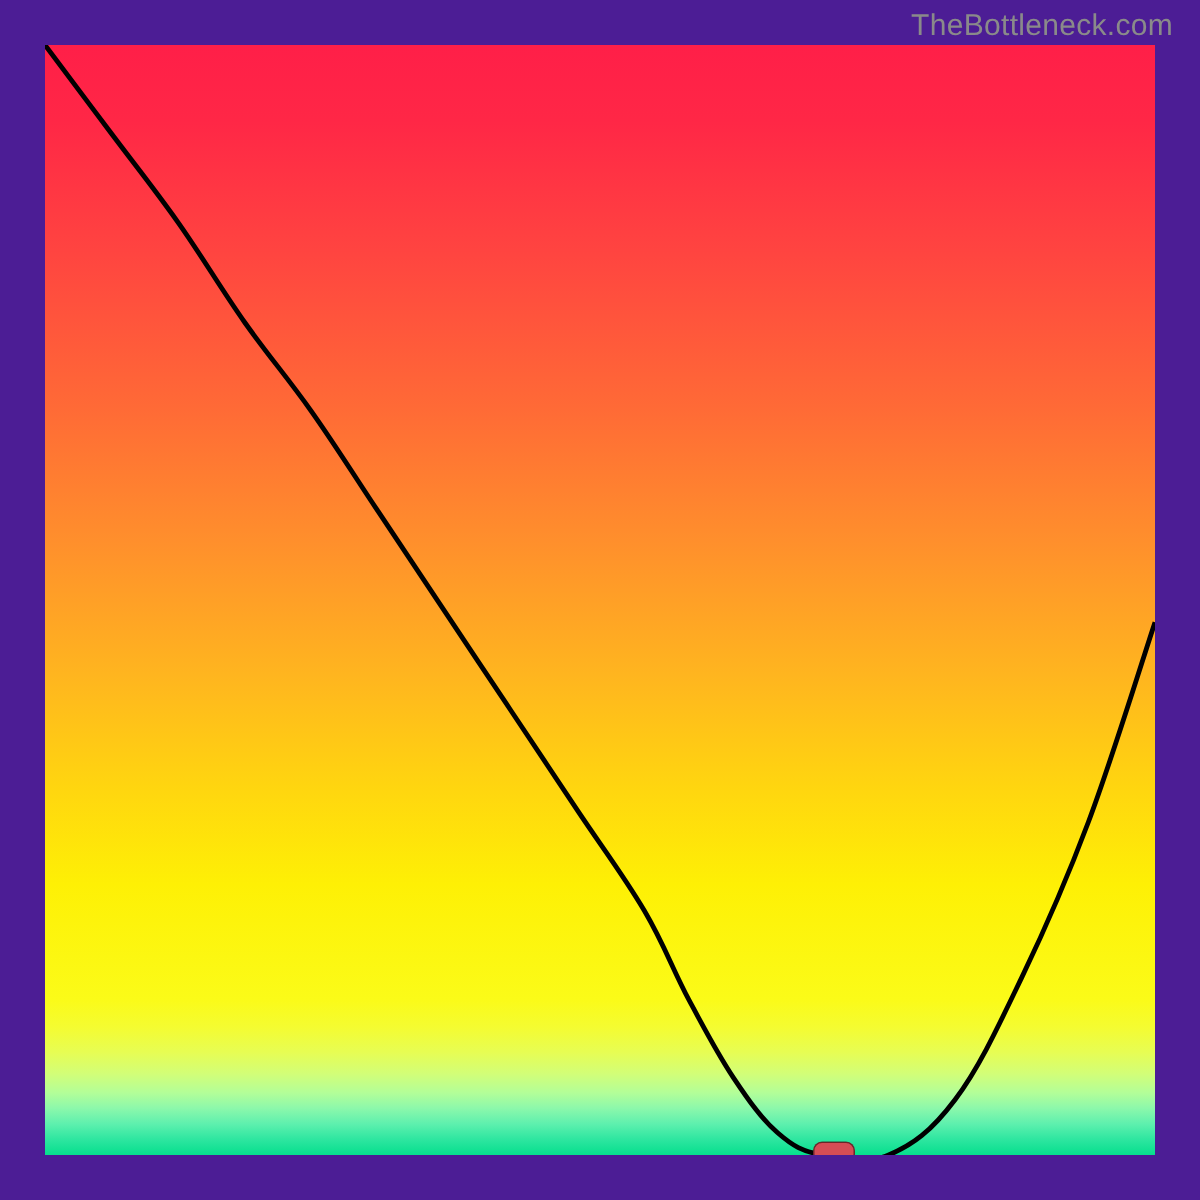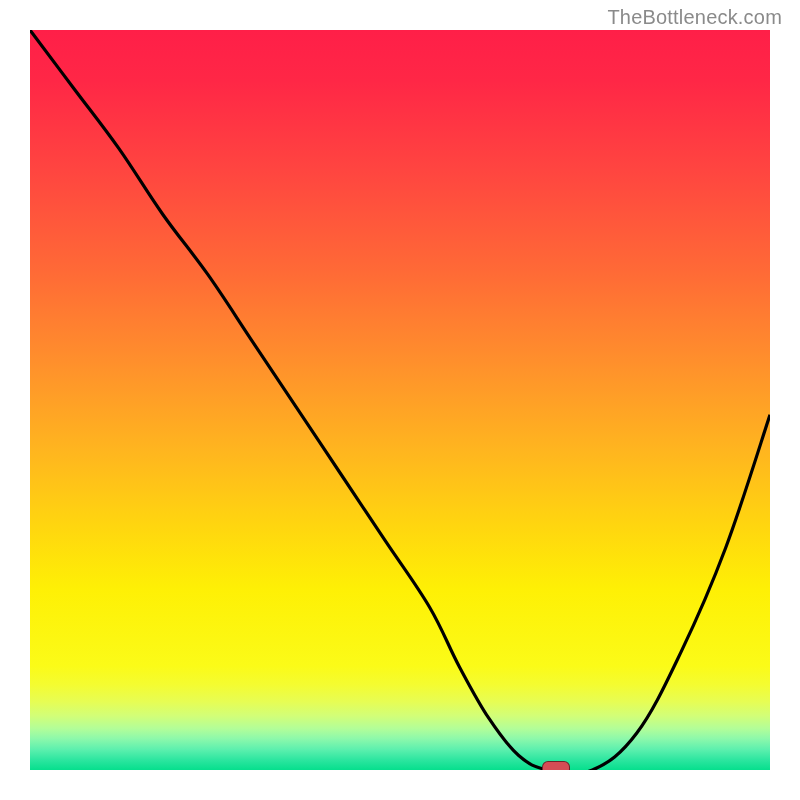--- a/index.html
+++ b/index.html
@@ -8,21 +8,21 @@
     width: 800px;
     height: 800px;
     background: #000;
     overflow: hidden;
     font-family: Arial, Helvetica, sans-serif;
   }
   .canvas {
     position: relative;
     width: 800px;
     height: 800px;
-    background: #ffffff;
+    background: #4c1d95;
   }
   .plot-area {
     position: absolute;
     left: 30px;
     top: 30px;
     width: 740px;
     height: 740px;
     overflow: hidden;
   }
   .gradient-bg {

